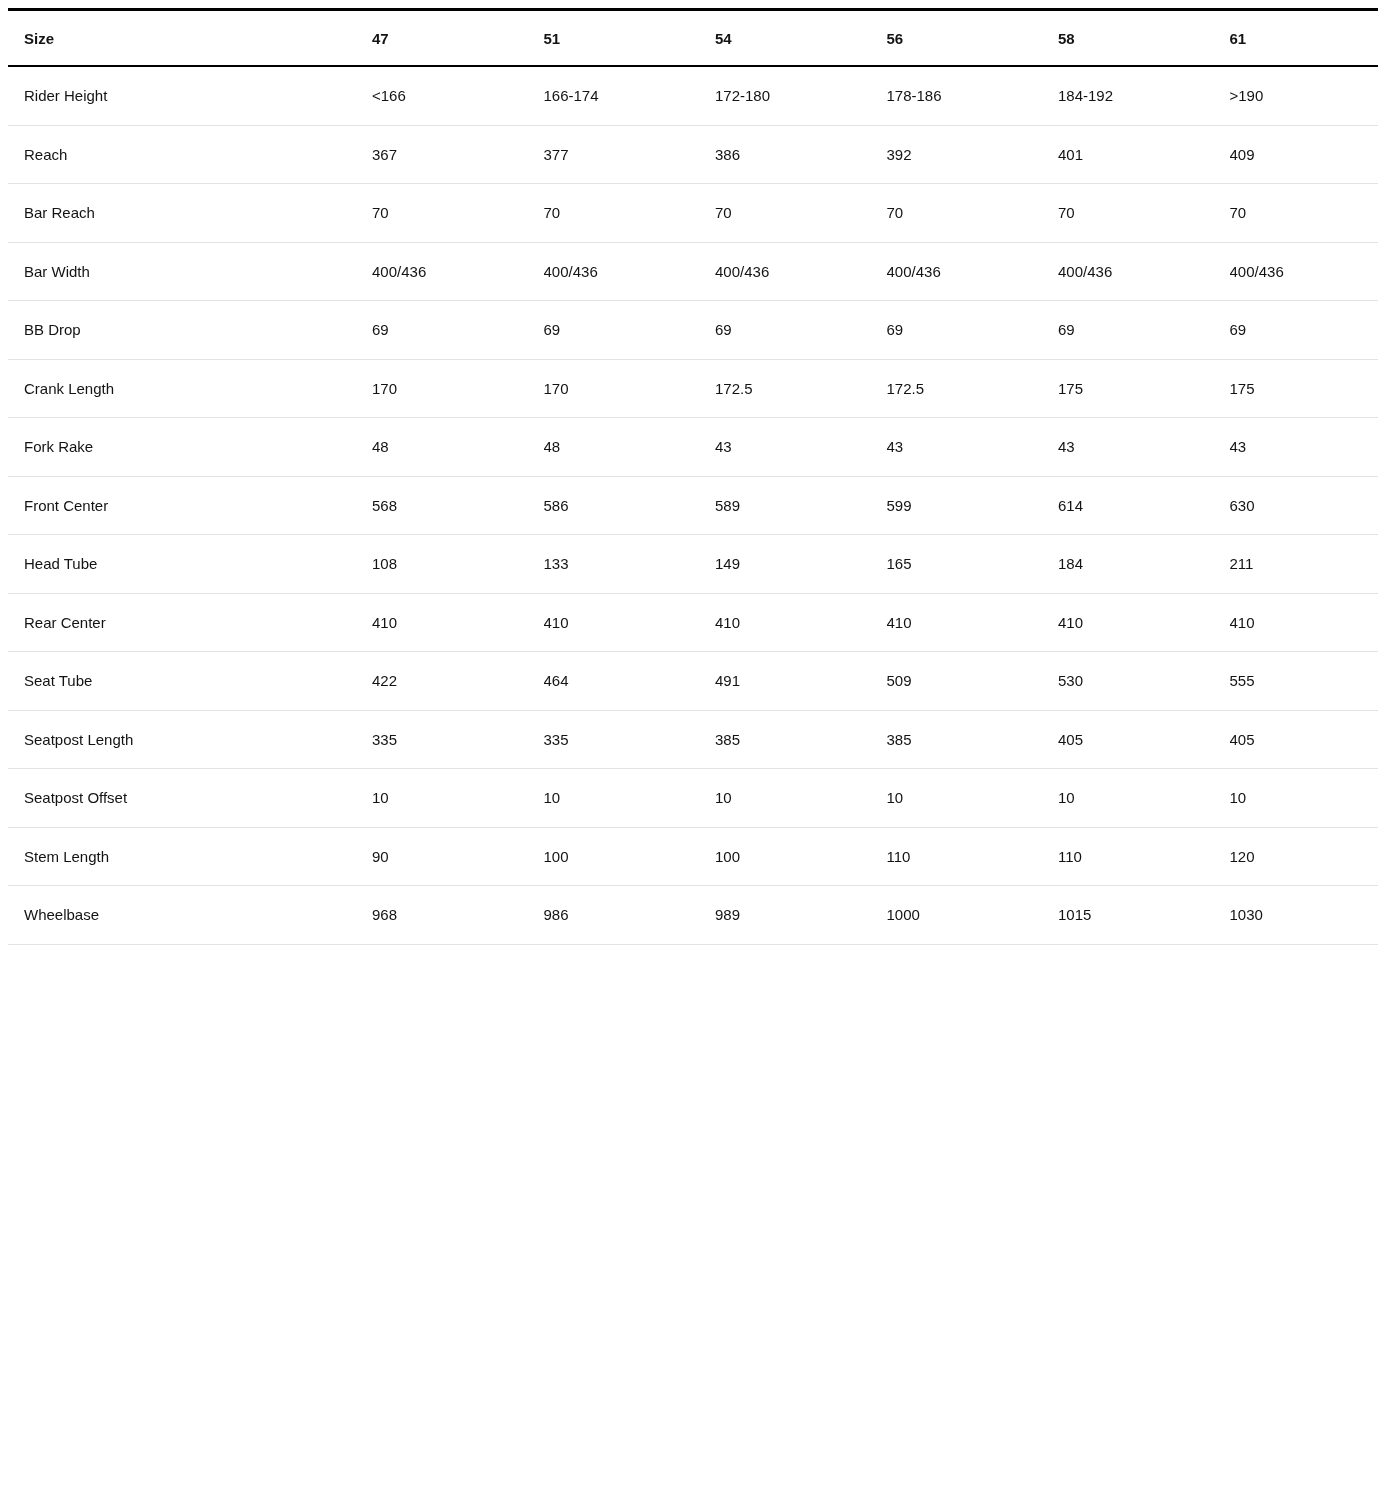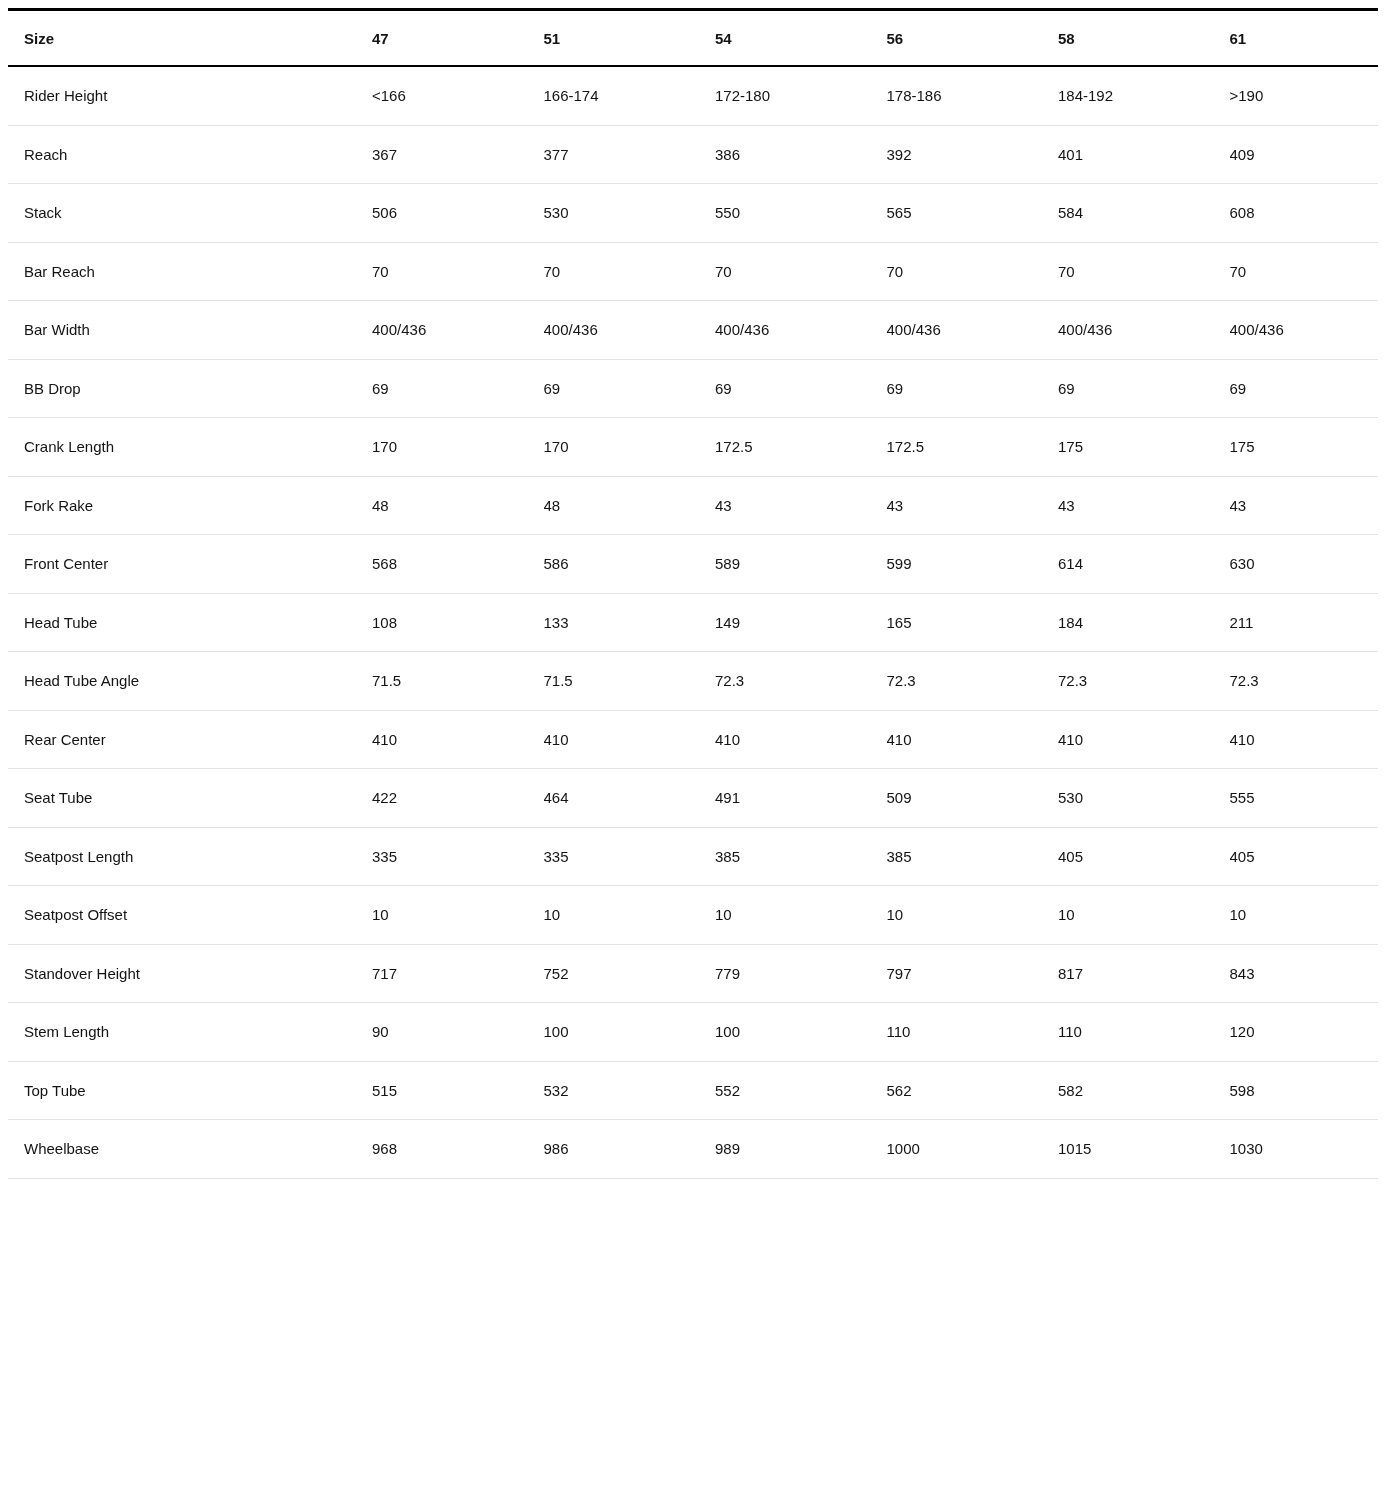--- a/index.html
+++ b/index.html
@@ -84,29 +84,20 @@
         <tr>
           <td class="label-cell">Reach</td>
           <td>367</td>
           <td>377</td>
           <td>386</td>
           <td>392</td>
           <td>401</td>
           <td>409</td>
         </tr>
         <tr>
-          <td class="label-cell">Stack</td>
-          <td>506</td>
-          <td>530</td>
-          <td>550</td>
-          <td>565</td>
-          <td>584</td>
-          <td>608</td>
-        </tr>
-        <tr>
           <td class="label-cell">Bar Reach</td>
           <td>70</td>
           <td>70</td>
           <td>70</td>
           <td>70</td>
           <td>70</td>
           <td>70</td>
         </tr>
         <tr>
           <td class="label-cell">Bar Width</td>
@@ -156,29 +147,20 @@
         <tr>
           <td class="label-cell">Head Tube</td>
           <td>108</td>
           <td>133</td>
           <td>149</td>
           <td>165</td>
           <td>184</td>
           <td>211</td>
         </tr>
         <tr>
-          <td class="label-cell">Head Tube Angle</td>
-          <td>71.5</td>
-          <td>71.5</td>
-          <td>72.3</td>
-          <td>72.3</td>
-          <td>72.3</td>
-          <td>72.3</td>
-        </tr>
-        <tr>
           <td class="label-cell">Rear Center</td>
           <td>410</td>
           <td>410</td>
           <td>410</td>
           <td>410</td>
           <td>410</td>
           <td>410</td>
         </tr>
         <tr>
           <td class="label-cell">Seat Tube</td>
@@ -201,47 +183,29 @@
         <tr>
           <td class="label-cell">Seatpost Offset</td>
           <td>10</td>
           <td>10</td>
           <td>10</td>
           <td>10</td>
           <td>10</td>
           <td>10</td>
         </tr>
         <tr>
-          <td class="label-cell">Standover Height</td>
-          <td>717</td>
-          <td>752</td>
-          <td>779</td>
-          <td>797</td>
-          <td>817</td>
-          <td>843</td>
-        </tr>
-        <tr>
           <td class="label-cell">Stem Length</td>
           <td>90</td>
           <td>100</td>
           <td>100</td>
           <td>110</td>
           <td>110</td>
           <td>120</td>
         </tr>
         <tr>
-          <td class="label-cell">Top Tube</td>
-          <td>515</td>
-          <td>532</td>
-          <td>552</td>
-          <td>562</td>
-          <td>582</td>
-          <td>598</td>
-        </tr>
-        <tr>
           <td class="label-cell">Wheelbase</td>
           <td>968</td>
           <td>986</td>
           <td>989</td>
           <td>1000</td>
           <td>1015</td>
           <td>1030</td>
         </tr>
       </tbody>
   </table>

